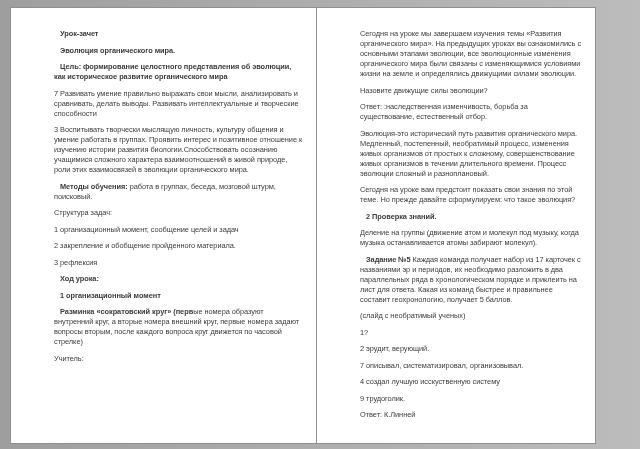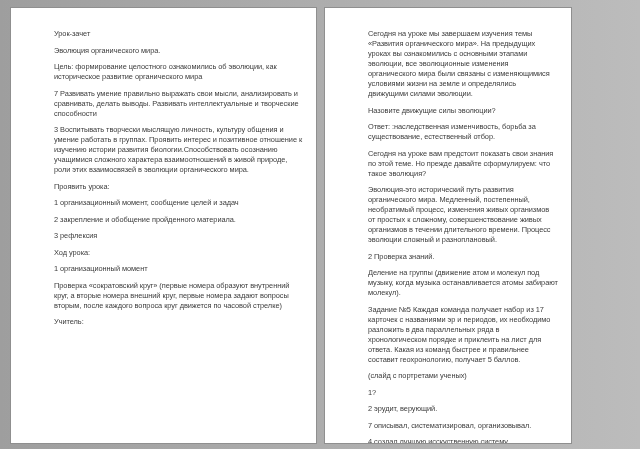--- a/index.html
+++ b/index.html
@@ -20,53 +20,54 @@
     border: 1px solid #8f8f8f;
     box-sizing: border-box;
     padding: 21px 13px 0 43px;
     color: #3b3b3b;
     font-size: 7.4px;
     line-height: 10px;
     letter-spacing: -0.05px;
     overflow: hidden;
   }
   .page-left  { left: 10px;  width: 307px; }
-  .page-right { left: 324px; width: 248px; }
+  .page-right { left: 316px; width: 280px; }
   .para { margin: 0 0 6.5px 0; }
-  .b { font-weight: normal; }
+  .b { font-weight: bold; margin-left: 6px; }
 </style>
 </head>
 <body>
 
 <div class="canvas" style="background: linear-gradient(90deg, rgb(158, 158, 158) 0%, rgb(188, 188, 188) 100%);">
   <div class="page page-left" style="background: rgb(255, 255, 255); border-color: rgb(143, 143, 143); color: rgb(59, 59, 59);">
       <p class="para"><span class="b">Урок-зачет</span></p>
       <p class="para"><span class="b">Эволюция органического мира.</span></p>
-      <p class="para"><span class="b">Цель: формирование целостного ознакомились об эволюции, как историческое развитие органического мира</span></p>
+      <p class="para"><span class="b">Цель: формирование целостного представления об эволюции, как историческое развитие органического мира</span></p>
       <p class="para"><span>7 Развивать умение правильно выражать свои мысли, анализировать и сравнивать, делать выводы. Развивать интеллектуальные и творческие способности</span></p>
       <p class="para"><span>3 Воспитывать творчески мыслящую личность, культуру общения и умение работать в группах. Проявить интерес и позитивное отношение к изучению истории развития биологии.Способствовать осознанию учащимися сложного характера взаимоотношений в живой природе, роли этих взаимосвязей в эволюции органического мира.</span></p>
-      <p class="para"><span>Проявить урока:</span></p>
+      <p class="para"><span class="b">Методы обучения:</span><span> работа в группах, беседа, мозговой штурм, поисковый.</span></p>
+      <p class="para"><span>Структура задач:</span></p>
       <p class="para"><span>1 организационный момент, сообщение целей и задач</span></p>
       <p class="para"><span>2 закрепление и обобщение пройденного материала.</span></p>
       <p class="para"><span>3 рефлексия</span></p>
       <p class="para"><span class="b">Ход урока:</span></p>
       <p class="para"><span class="b">1 организационный момент</span></p>
-      <p class="para"><span class="b">Проверка «сократовский круг» (перв</span><span>ые номера образуют внутренний круг, а вторые номера внешний круг, первые номера задают вопросы вторым, после каждого вопроса круг движется по часовой стрелке)</span></p>
+      <p class="para"><span class="b">Разминка «сократовский круг» (перв</span><span>ые номера образуют внутренний круг, а вторые номера внешний круг, первые номера задают вопросы вторым, после каждого вопроса круг движется по часовой стрелке)</span></p>
       <p class="para"><span>Учитель:</span></p>
     </div>
   <div class="page page-right" style="background: rgb(255, 255, 255); border-color: rgb(143, 143, 143); color: rgb(59, 59, 59);">
       <p class="para"><span>Сегодня на уроке мы завершаем изучения темы «Развития органического мира». На предыдущих уроках вы ознакомились с основными этапами эволюции, все эволюционные изменения органического мира были связаны с изменяющимися условиями жизни на земле и определялись движущими силами эволюции.</span></p>
       <p class="para"><span>Назовите движущие силы эволюции?</span></p>
       <p class="para"><span>Ответ: :наследственная изменчивость, борьба за существование, естественный отбор.</span></p>
+      <p class="para"><span>Эволюция-это исторический путь развития органического мира. Медленный, постепенный, необратимый процесс, изменения живых организмов от простых к сложному, совершенствование живых организмов в течении длительного времени. Процесс эволюции сложный и разноплановый.</span></p>
       <p class="para"><span>Сегодня на уроке вам предстоит показать свои знания по этой теме. Но прежде давайте сформулируем: что такое эволюция?</span></p>
-      <p class="para"><span>Эволюция-это исторический путь развития органического мира. Медленный, постепенный, необратимый процесс, изменения живых организмов от простых к сложному, совершенствование живых организмов в течении длительного времени. Процесс эволюции сложный и разноплановый.</span></p>
       <p class="para"><span class="b">2 Проверка знаний.</span></p>
       <p class="para"><span>Деление на группы (движение атом и молекул под музыку, когда музыка останавливается атомы забирают молекул).</span></p>
       <p class="para"><span class="b">Задание №5</span><span> Каждая команда получает набор из 17 карточек с названиями эр и периодов, их необходимо разложить в два параллельных ряда в хронологическом порядке и приклеить на лист для ответа. Какая из команд быстрее и правильнее составит геохронологию, получает 5 баллов.</span></p>
-      <p class="para"><span>(слайд с портретами ученых)</span></p>
+      <p class="para"><span>(слайд с необратимый ученых)</span></p>
       <p class="para"><span>1?</span></p>
       <p class="para"><span>2 эрудит, верующий.</span></p>
       <p class="para"><span>7 описывал, систематизировал, организовывал.</span></p>
       <p class="para"><span>4 создал лучшую исскуственную систему</span></p>
       <p class="para"><span>9 трудоголик.</span></p>
       <p class="para"><span>Ответ: К.Линней</span></p>
     </div>
 </div>
 
 </body></html>

